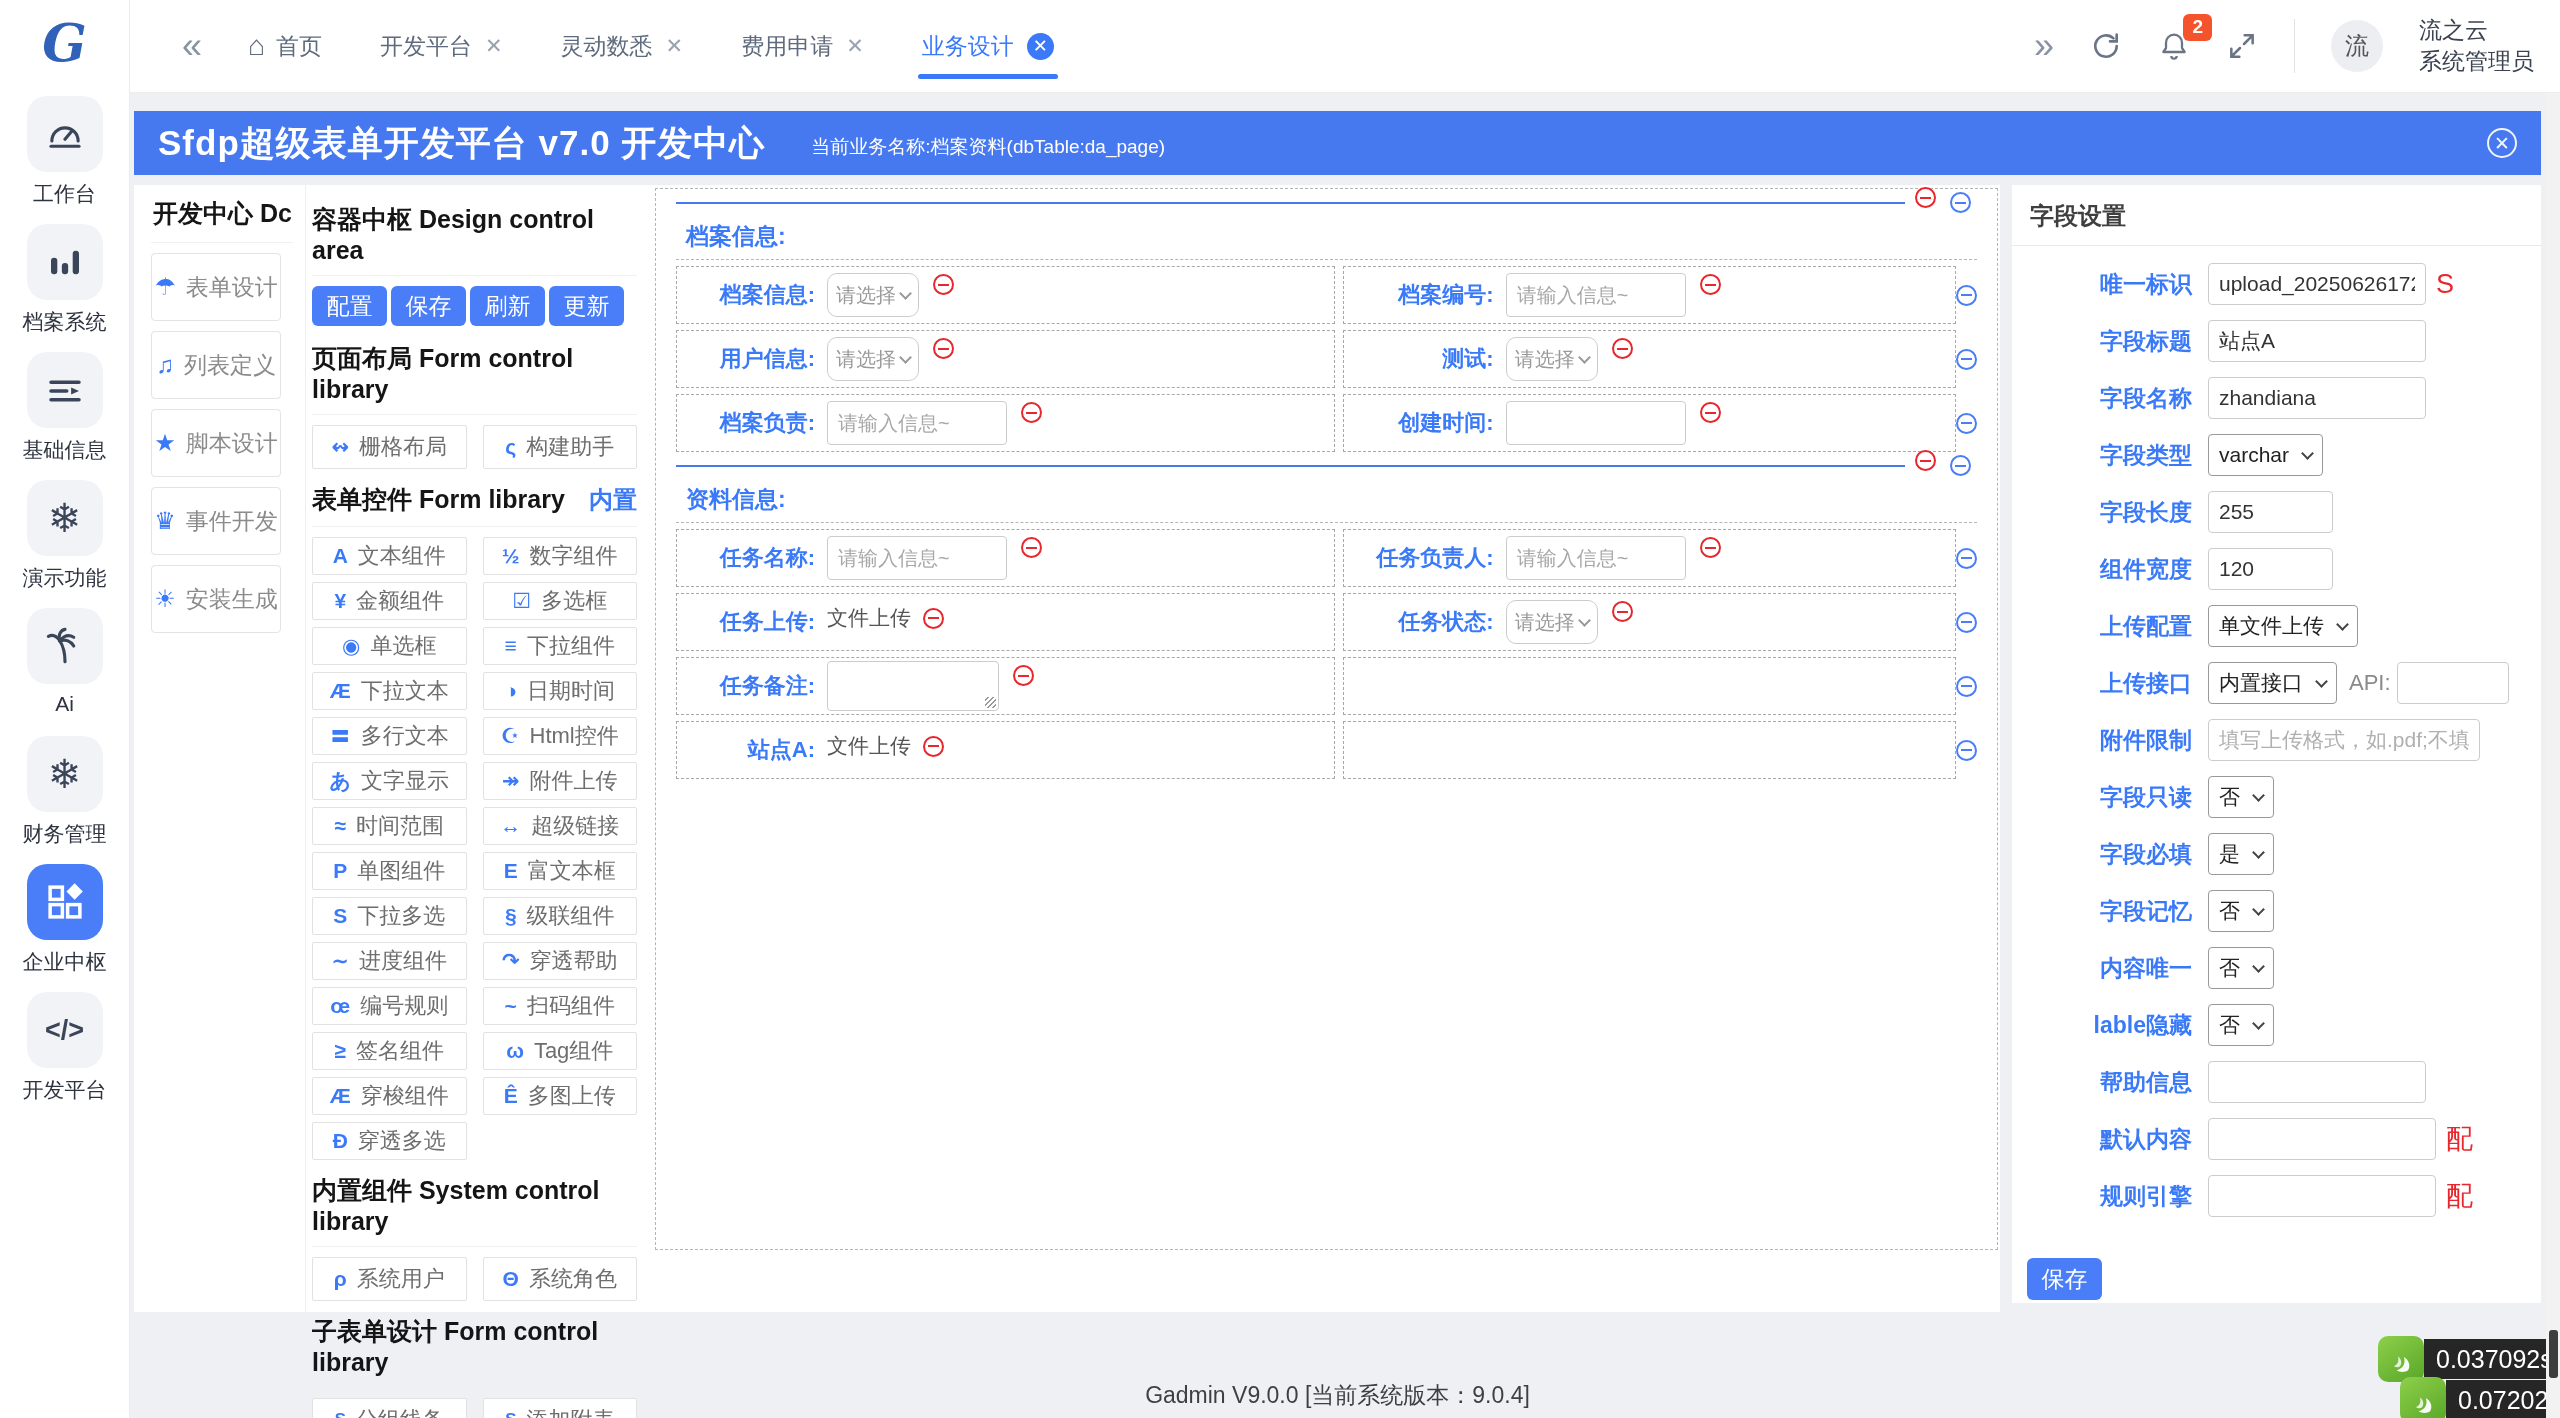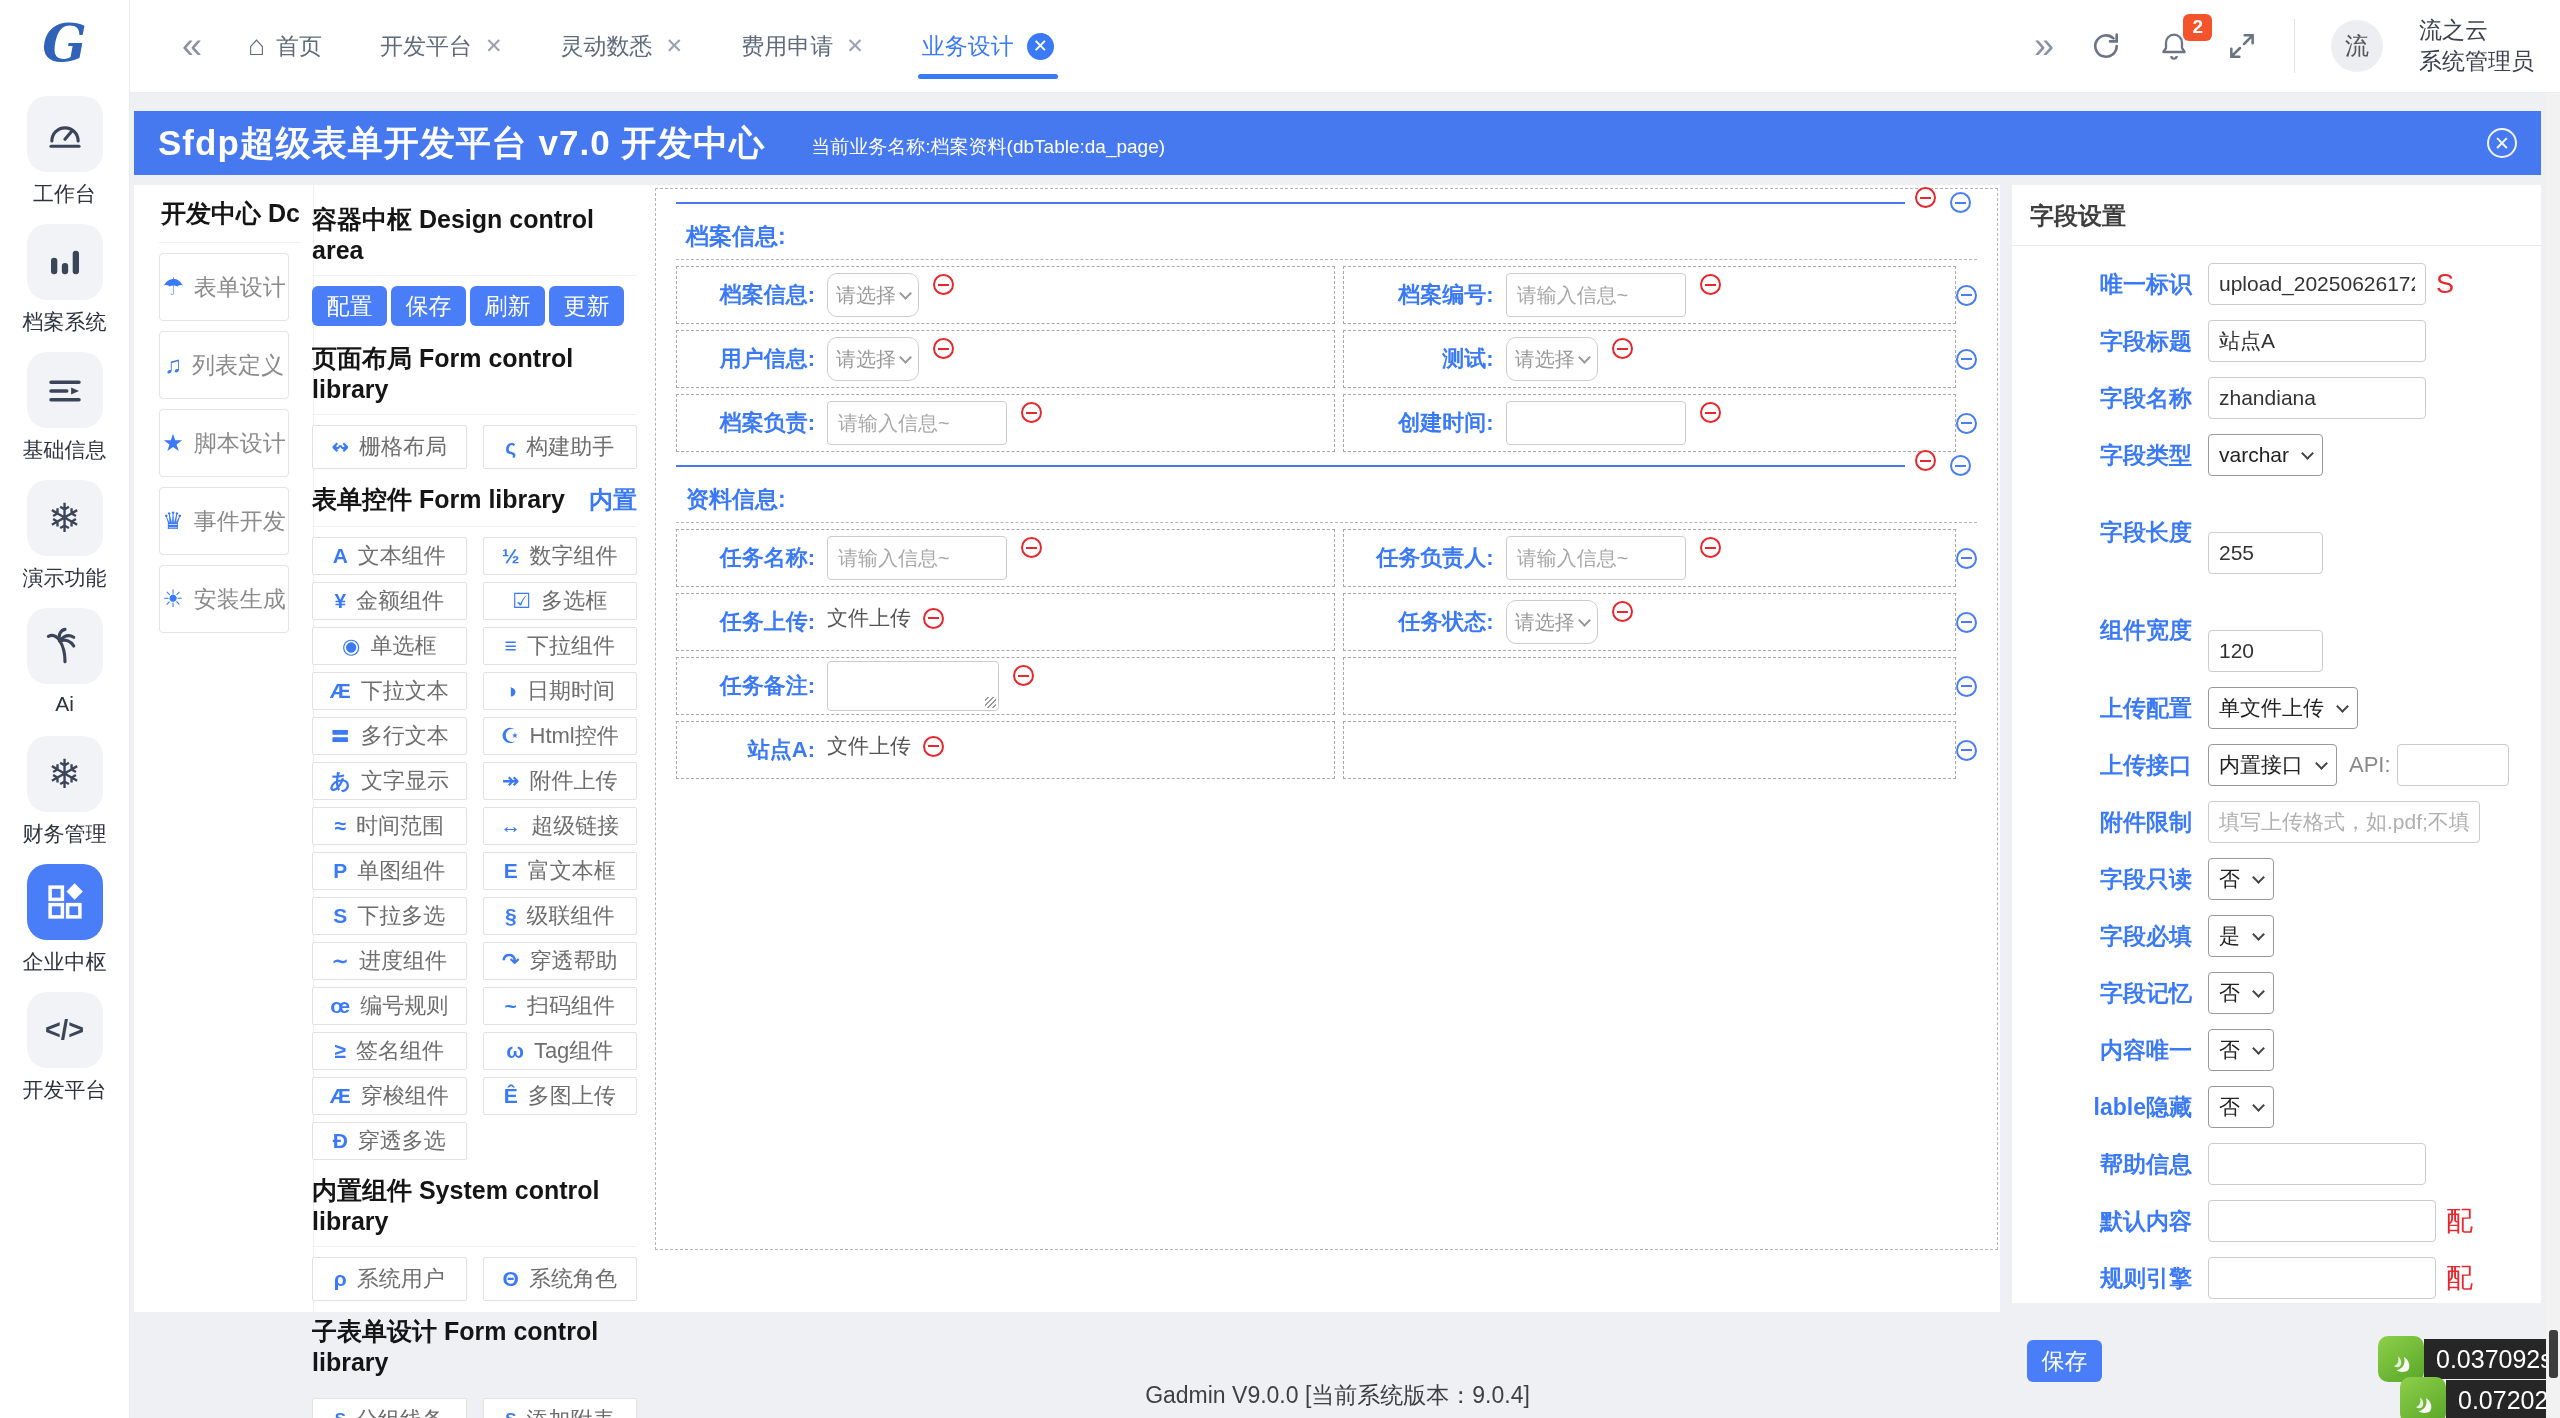--- a/index.html
+++ b/index.html
@@ -51,21 +51,21 @@
   .blue-header{position:absolute;left:134px;top:111px;width:2407px;height:64px;background:#4679f0;
                display:flex;align-items:center;color:#fff;padding:0 24px;}
   .bh-title{font-size:35px;font-weight:700;letter-spacing:1px;}
   .bh-sub{font-size:19px;margin-left:46px;margin-top:8px;}
   .bh-close{margin-left:auto;width:30px;height:30px;border:2px solid #f2f4f8;border-radius:50%;
             display:flex;align-items:center;justify-content:center;font-size:19px;color:#f2f4f8;cursor:pointer;}
 
   
   .main-panel{position:absolute;left:134px;top:185px;width:1866px;height:1127px;background:#fff;}
 
-  .dc-col{position:absolute;left:12px;top:0;width:168px;height:100%;border-right:1px solid #edf0f3;
+  .dc-col{position:absolute;left:4px;top:0;width:168px;height:100%;border-right:1px solid #edf0f3;
           padding:8px 0 0 13px;}
   .dc-title{font-size:25px;font-weight:700;color:#151515;padding:4px 0 12px 2px;border-bottom:1px solid #f0f0f0;width:142px;}
   .dc-btn{width:130px;height:68px;border:1px solid #e3e3e3;border-radius:4px;background:#fff;
           display:flex;align-items:center;justify-content:center;gap:10px;margin-top:10px;
           font-size:23px;color:#8b8b8b;cursor:pointer;}
   .dc-btn .ic{color:#3a7af8;font-size:24px;}
 
   .design-col{position:absolute;left:168px;top:0;width:351px;height:100%;padding:8px 16px 0 10px;}
   .sec-title{font-size:25px;font-weight:700;color:#151515;padding:10px 0 10px;border-bottom:1px solid #f0f0f0;
              display:flex;justify-content:space-between;align-items:center;}
@@ -114,21 +114,21 @@
   .div-icons .minus.red{margin-bottom:10px;}
 
   
   .right-panel{position:absolute;left:2012px;top:185px;width:529px;height:1118px;background:#fff;}
   .rp-header{font-size:24px;font-weight:600;color:#3f3f3f;padding:15px 18px 13px;border-bottom:1px solid #e9e9e9;}
   .rp-body{padding-top:17px;}
   .rp-row{display:flex;align-items:center;margin-bottom:15px;}
   .rp-label{width:196px;text-align:right;padding-right:16px;font-size:23px;font-weight:700;color:#3a7af8;flex:none;}
   .rp-input{height:42px;border:1px solid #ccc;border-radius:4px;padding:0 10px;font-size:21px;color:#333;outline:none;background:#fff;}
   .rp-input::placeholder{color:#b0b0b0;}
-  .w-md{width:218px;} .w-sm{width:115px;margin-top:41px;} .w-lg{width:272px;} .w-md2{width:228px;} .w-api{width:112px;}
+  .w-md{width:218px;} .w-sm{width:125px;} .w-lg{width:272px;} .w-md2{width:228px;} .w-api{width:112px;}
   .rp-select{height:42px;border:1px solid #999;border-radius:4px;display:inline-flex;align-items:center;
              gap:14px;padding:0 10px;font-size:21px;color:#222;background:#fff;cursor:pointer;}
   .rp-select .chev{border-color:#444;}
   .rp-suffix{color:#e8262d;font-size:27px;margin-left:10px;}
   .api-label{font-size:22px;color:#8a8a8a;margin:0 6px 0 12px;}
   .rp-save{margin:26px 0 0 15px;width:75px;height:42px;background:#4a7df8;color:#fff;font-size:23px;
            border:none;border-radius:6px;cursor:pointer;}
 
   
   .footer{position:absolute;left:134px;width:2407px;top:1380px;text-align:center;font-size:23px;color:#3f3f3f;}

